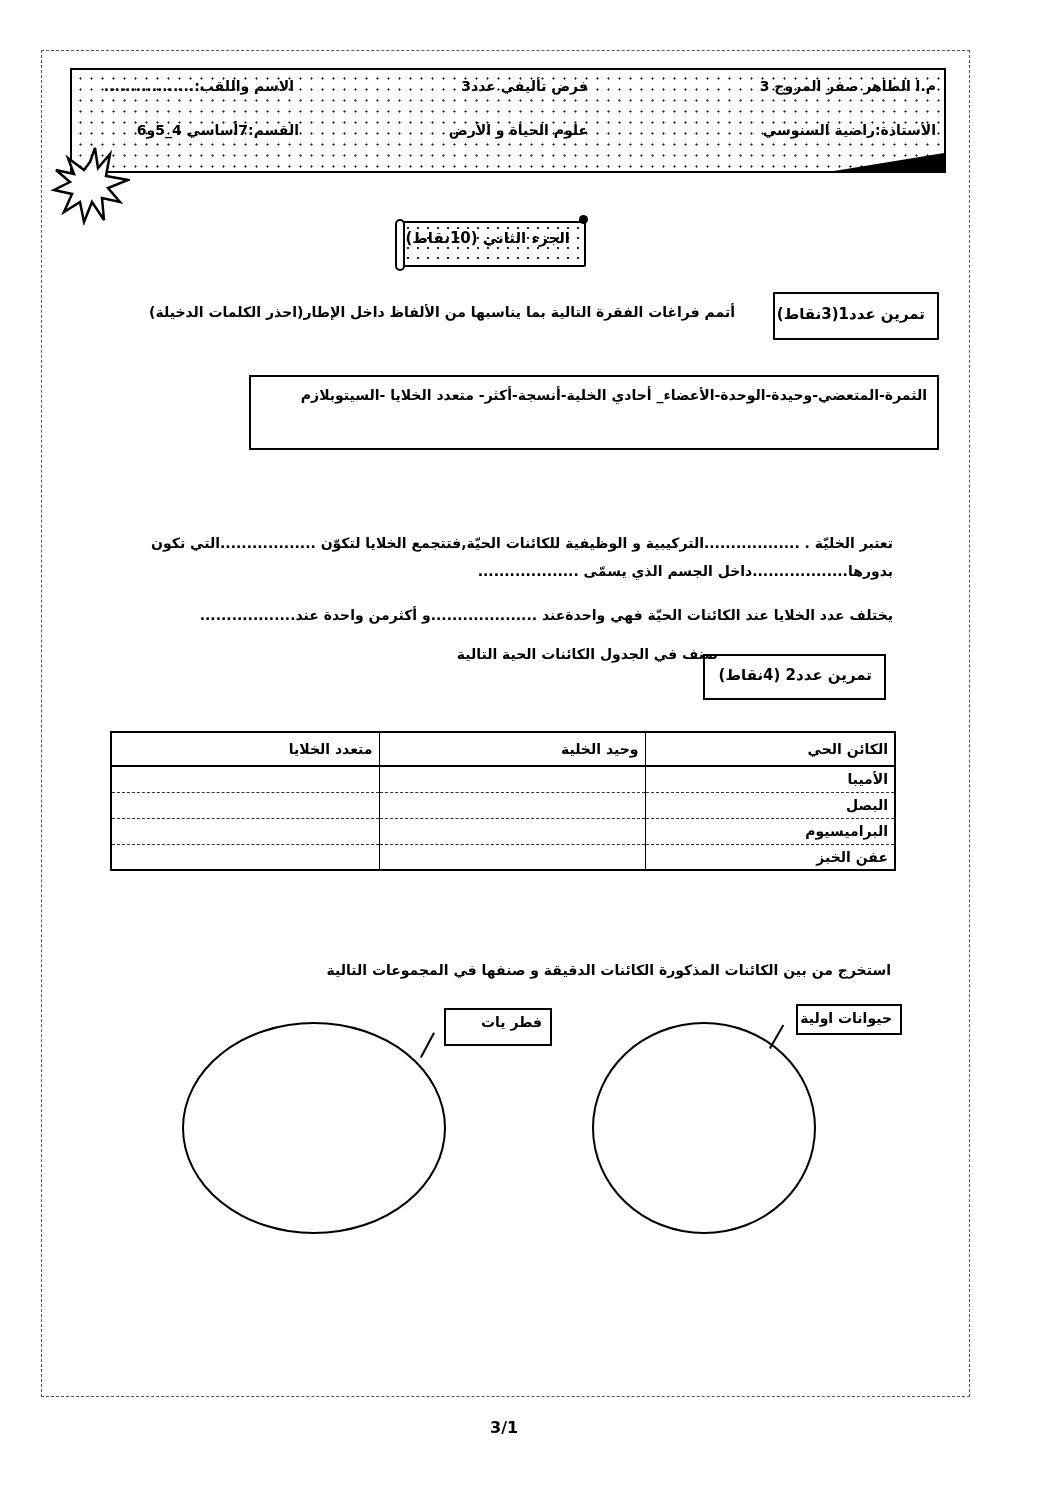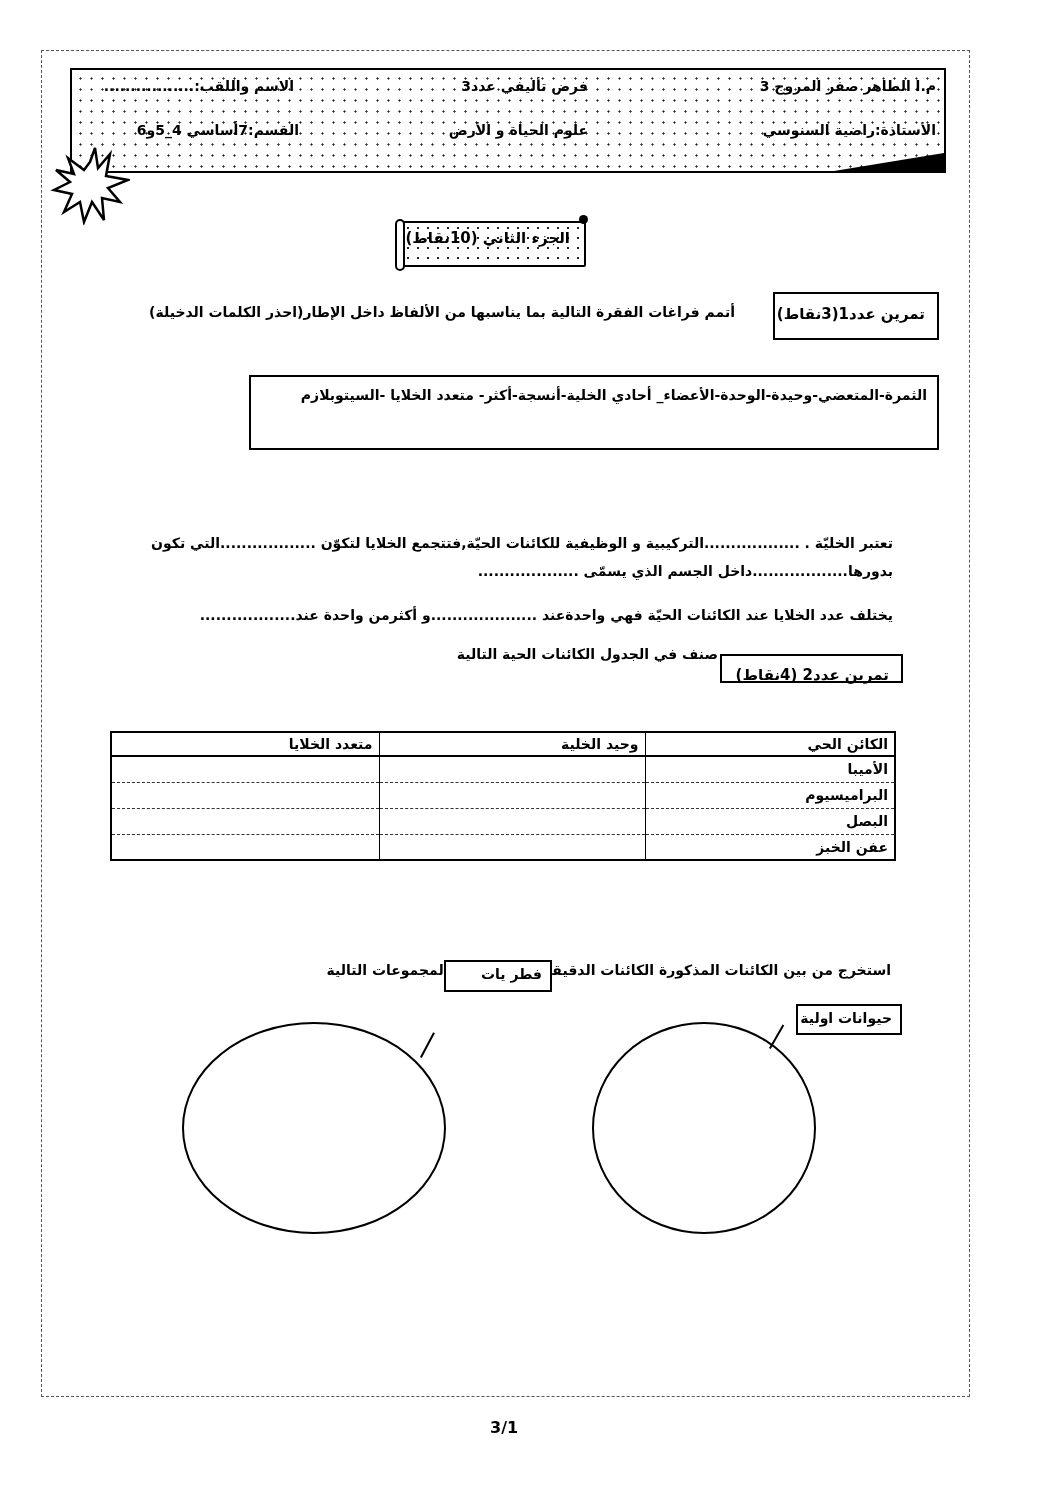--- a/index.html
+++ b/index.html
@@ -43,21 +43,21 @@
     .wordbank span { position: absolute; right: 10px; top: 10px; font-size: 14px; font-weight: bold; direction: rtl; white-space: nowrap; }
     .para { position: absolute; right: 160px; font-size: 14px; font-weight: bold; direction: rtl; white-space: nowrap; text-align: right; margin-top: 48px; }
     table.classify {
       position: absolute; left: 110px; top: 731px; width: 786px;
       border-collapse: collapse; direction: rtl; border: 2px solid #000;
     }
     table.classify th, table.classify td {
       height: 26px; font-size: 14px; font-weight: bold; text-align: right; padding: 0 6px;
       border-left: 1px solid #000; border-bottom: 1px dashed #333;
     }
-    table.classify th { border-bottom: 2px solid #000; height: 24px; }
+    table.classify th { border-bottom: 2px solid #000; height: 34px; }
     table.classify th:first-child, table.classify td:first-child { width: 250px; }
     table.classify th:nth-child(2), table.classify td:nth-child(2) { width: 266px; }
     table.classify th:last-child, table.classify td:last-child { border-left: none; }
     table.classify tr:last-child td { border-bottom: none; }
     .ellipse { position: absolute; border: 2px solid #000; border-radius: 50%; }
     .tag { position: absolute; border: 2px solid #000; background: #fff; font-size: 14px; font-weight: bold; direction: rtl; white-space: nowrap; }
     .tag span { position: absolute; right: 8px; top: 4px; }
     .leader { position: absolute; height: 2px; background: #000; transform-origin: 0 0; }
     .page-num { position: absolute; left: 490px; top: 1418px; font-size: 16px; font-weight: bold; }
   </style>
@@ -93,63 +93,63 @@
 <span class="instr" style="right:318px; top:304px;">أتمم فراغات الفقرة التالية بما يناسبها من الألفاظ داخل الإطار(احذر الكلمات الدخيلة)</span>
 
 <div class="wordbank">
   <span>الثمرة-المتعضي-وحيدة-الوحدة-الأعضاء_ أحادي الخلية-أنسجة-أكثر- متعدد الخلايا -السيتوبلازم</span>
 </div>
 
 <span class="para" style="top:487px;">تعتبر الخليّة . ..................التركيبية و الوظيفية للكائنات الحيّة,فتتجمع الخلايا لتكوّن ..................التي تكون</span>
 <span class="para" style="top:515px;">بدورها..................داخل الجسم الذي يسمّى ...................</span>
 <span class="para" style="top:559px;text-align:center;">يختلف عدد الخلايا عند الكائنات الحيّة فهي واحدةعند ....................و أكثرمن واحدة عند..................</span>
 
-<div class="ex-box" style="left:720px; top:654px; width:183px; height:29px;">
+<div class="ex-box" style="left:703px; top:654px; width:183px; height:46px;">
   <span class="ex-label" style="top:10px;">تمرين عدد2 (4نقاط)</span>
 </div>
 <span class="instr" style="right:335px; top:646px;">صنف في الجدول الكائنات الحية التالية</span>
 
 <table class="classify">
   <thead>
     <tr>
       <th>الكائن الحي</th>
       <th>وحيد الخلية</th>
       <th>متعدد الخلايا</th>
     </tr>
   </thead>
   <tbody>
     <tr>
       <td>الأميبا</td>
       <td></td>
       <td></td>
     </tr>
     <tr>
-      <td>البراميسيوم</td>
+      <td>البصل</td>
       <td></td>
       <td></td>
     </tr>
     <tr>
-      <td>البصل</td>
+      <td>البراميسيوم</td>
       <td></td>
       <td></td>
     </tr>
     <tr>
       <td>عفن الخبز</td>
       <td></td>
       <td></td>
     </tr>
   </tbody>
 </table>
 
 <span class="instr" style="right:162px; top:962px;">استخرج من بين الكائنات المذكورة الكائنات الدقيقة و صنفها في المجموعات التالية</span>
 
 <div class="ellipse" style="left:182px; top:1022px; width:264px; height:212px;"></div>
 <div class="ellipse" style="left:592px; top:1022px; width:224px; height:212px;"></div>
 
-<div class="tag" style="left:444px; top:960px; width:108px; height:32px;">
+<div class="tag" style="left:444px; top:1008px; width:108px; height:38px;">
   <span>فطر يات</span>
 </div>
 <div class="tag" style="left:796px; top:1004px; width:106px; height:31px;">
   <span>حيوانات اولية</span>
 </div>
 
 <div class="leader" style="left:420px; top:1057px; width:28px; transform: rotate(-62deg);"></div>
 <div class="leader" style="left:769px; top:1048px; width:27px; transform: rotate(-60deg);"></div>
 
 <span class="page-num">3/1</span>

